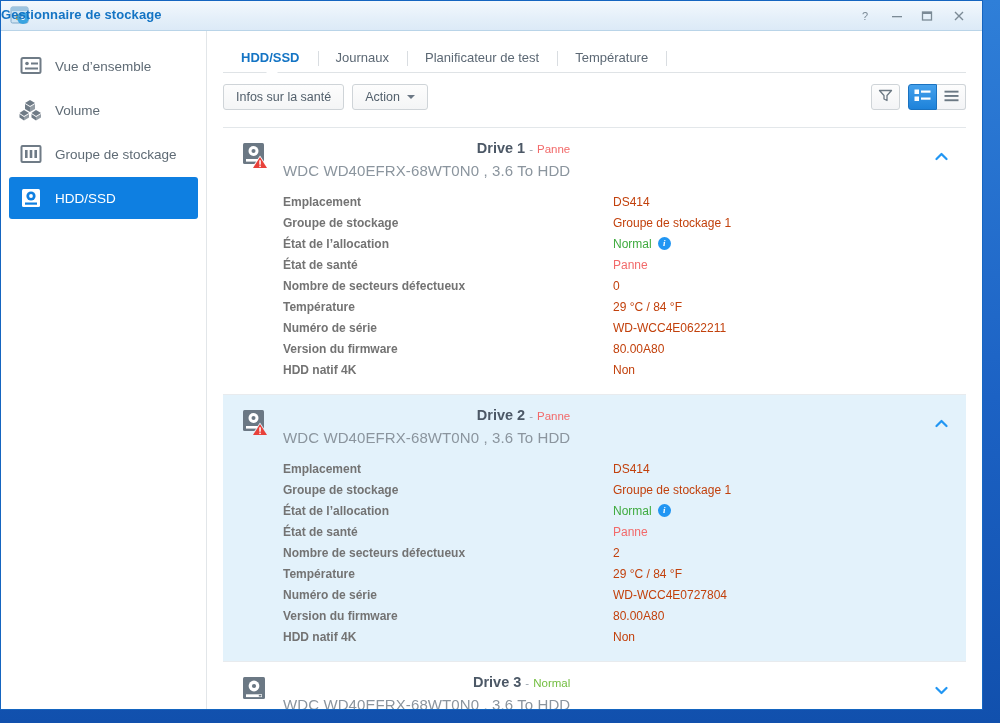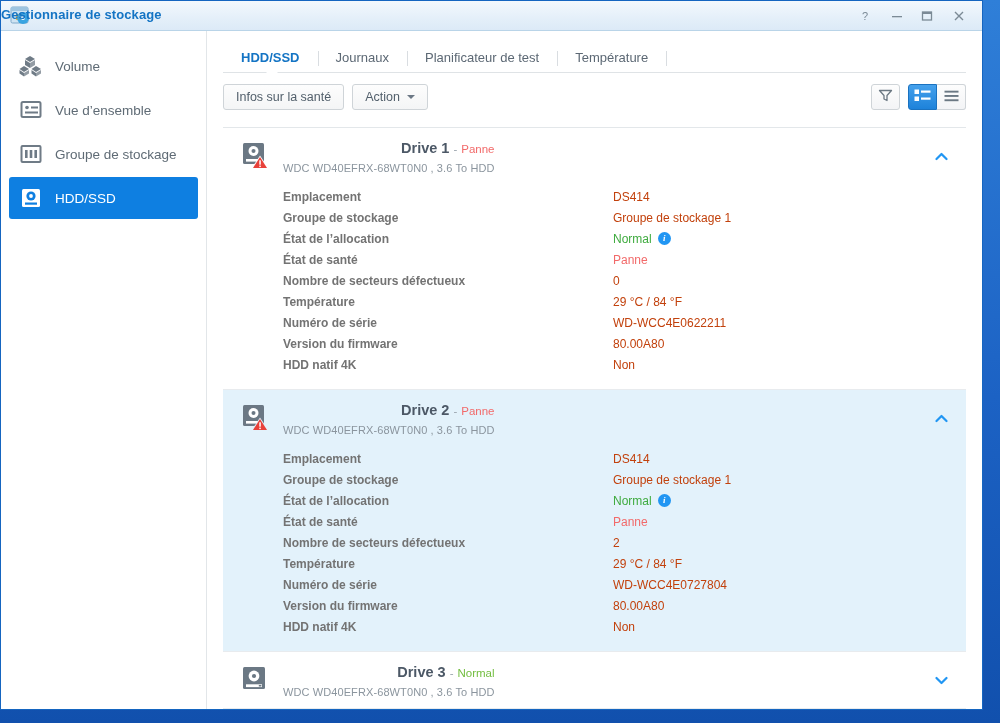--- a/index.html
+++ b/index.html
@@ -242,21 +242,21 @@
     text-align: right;
   }
   .dstatus {
     font-size: 11.5px;
     font-weight: normal;
     margin-left: 4px;
   }
   .dstatus.bad { color: #f26a6a; }
   .dstatus.ok  { color: #72bd3f; }
   .dsub {
-    font-size: 11px;
+    font-size: 15px;
     color: #8b959e;
     margin-top: 5px;
     letter-spacing: .1px;
   }
   .chev {
     position: absolute;
     right: 18px; top: 19px;
     width: 13px; height: 9px;
   }
   .dtable {
@@ -338,52 +338,52 @@
         </svg>
     </div>
   </div>
 
   <div id="content">
 
     <div id="sidebar">
 
       <div class="side-item">
         <span class="s-ico">
+          <svg width="22" height="20" viewBox="0 0 22 20">
+            <rect x="1.5" y="2" width="19" height="15" rx="1.5" fill="none" stroke="#6f7b86" stroke-width="2"></rect>
+            <circle cx="7" cy="7.5" r="1.8" fill="#6f7b86"></circle>
+            <rect x="11" y="6.5" width="7" height="2" fill="#6f7b86"></rect>
+            <rect x="5" y="11.5" width="13" height="2" fill="#6f7b86"></rect>
+          </svg>
+        </span>
+        <span class="s-lab">Vue d’ensemble</span>
+      </div>
+
+      <div class="side-item">
+        <span class="s-ico">
           <svg width="24" height="22" viewBox="0 0 24 22">
             <g fill="#6f7b86">
               <path d="M11 1 L16 4 L11 7 L6 4 Z"></path>
               <path d="M6 5 L11 8 L11 13 L6 10 Z"></path>
               <path d="M16 5 L16 10 L11 13 L11 8 Z" opacity=".75"></path>
               <path d="M5 11 L10 14 L5 17 L0.5 14 Z"></path>
               <path d="M0.5 15 L5 18 L5 21.5 L0.5 18.5 Z"></path>
               <path d="M10 15 L10 18.5 L5 21.5 L5 18 Z" opacity=".75"></path>
               <path d="M17 11 L22 14 L17 17 L12.5 14 Z"></path>
               <path d="M12.5 15 L17 18 L17 21.5 L12.5 18.5 Z"></path>
               <path d="M22 15 L22 18.5 L17 21.5 L17 18 Z" opacity=".75"></path>
             </g>
           </svg>
         </span>
         <span class="s-lab">Volume</span>
       </div>
 
       <div class="side-item">
         <span class="s-ico">
           <svg width="22" height="20" viewBox="0 0 22 20">
-            <rect x="1.5" y="2" width="19" height="15" rx="1.5" fill="none" stroke="#6f7b86" stroke-width="2"></rect>
-            <circle cx="7" cy="7.5" r="1.8" fill="#6f7b86"></circle>
-            <rect x="11" y="6.5" width="7" height="2" fill="#6f7b86"></rect>
-            <rect x="5" y="11.5" width="13" height="2" fill="#6f7b86"></rect>
-          </svg>
-        </span>
-        <span class="s-lab">Vue d’ensemble</span>
-      </div>
-
-      <div class="side-item">
-        <span class="s-ico">
-          <svg width="22" height="20" viewBox="0 0 22 20">
             <rect x="1.5" y="2" width="19" height="16" rx="1" fill="none" stroke="#6f7b86" stroke-width="2"></rect>
             <rect x="5" y="6" width="2.6" height="8" fill="#6f7b86"></rect>
             <rect x="9.7" y="6" width="2.6" height="8" fill="#6f7b86"></rect>
             <rect x="14.4" y="6" width="2.6" height="8" fill="#6f7b86"></rect>
           </svg>
         </span>
         <span class="s-lab">Groupe de stockage</span>
       </div>
 
       <div class="side-item active">

